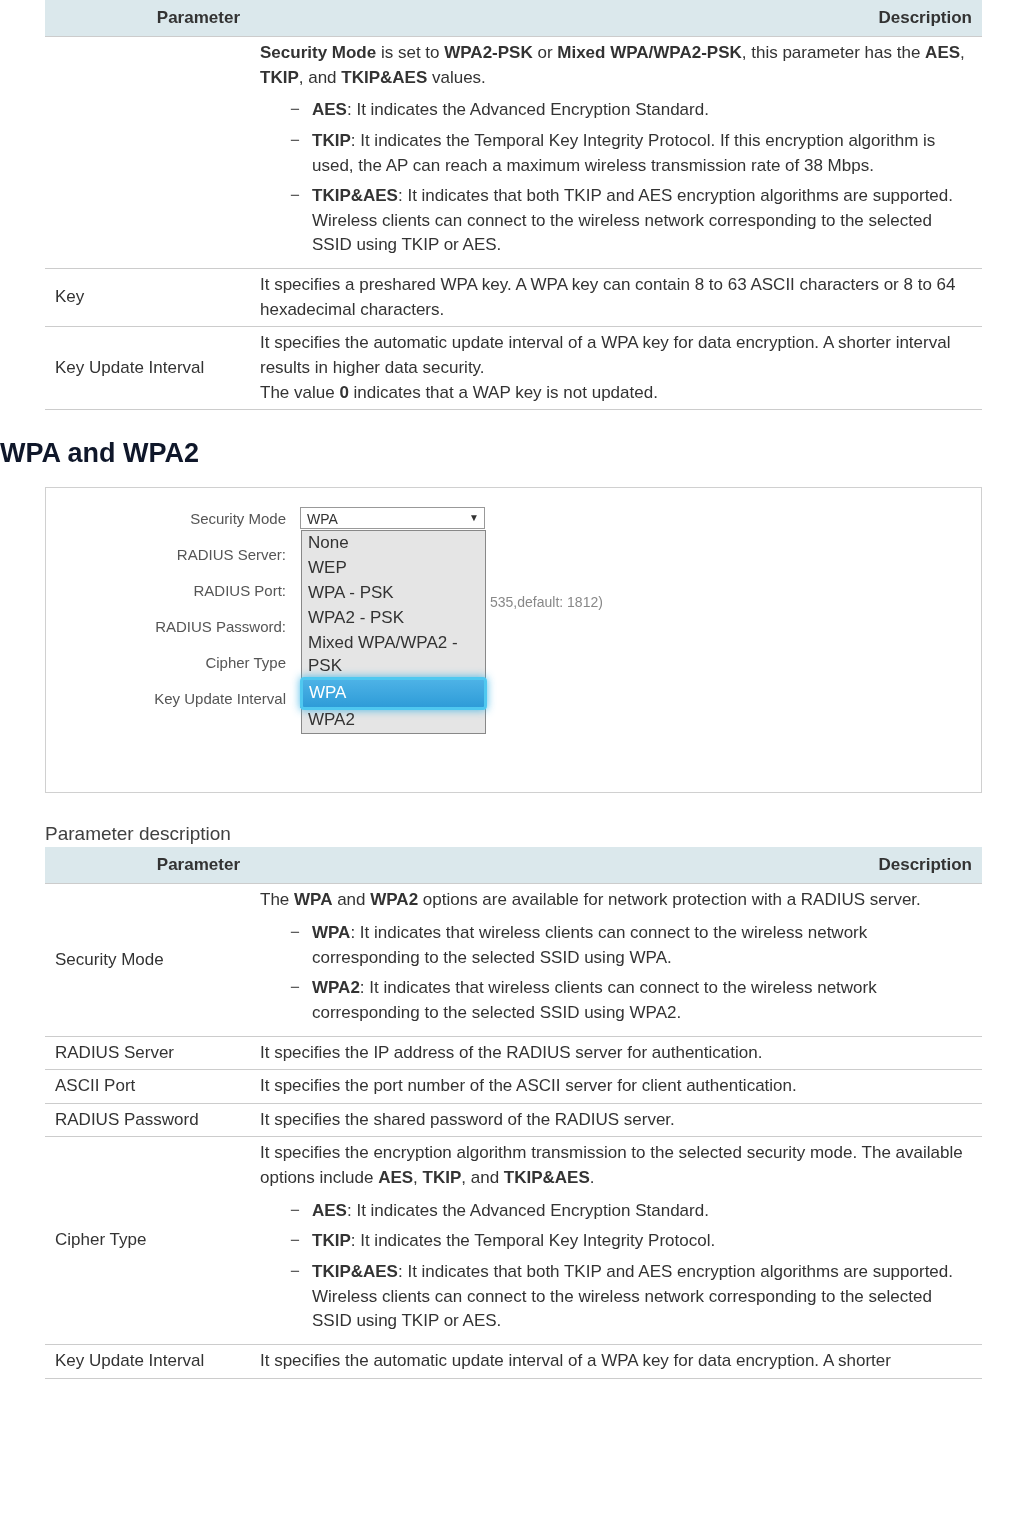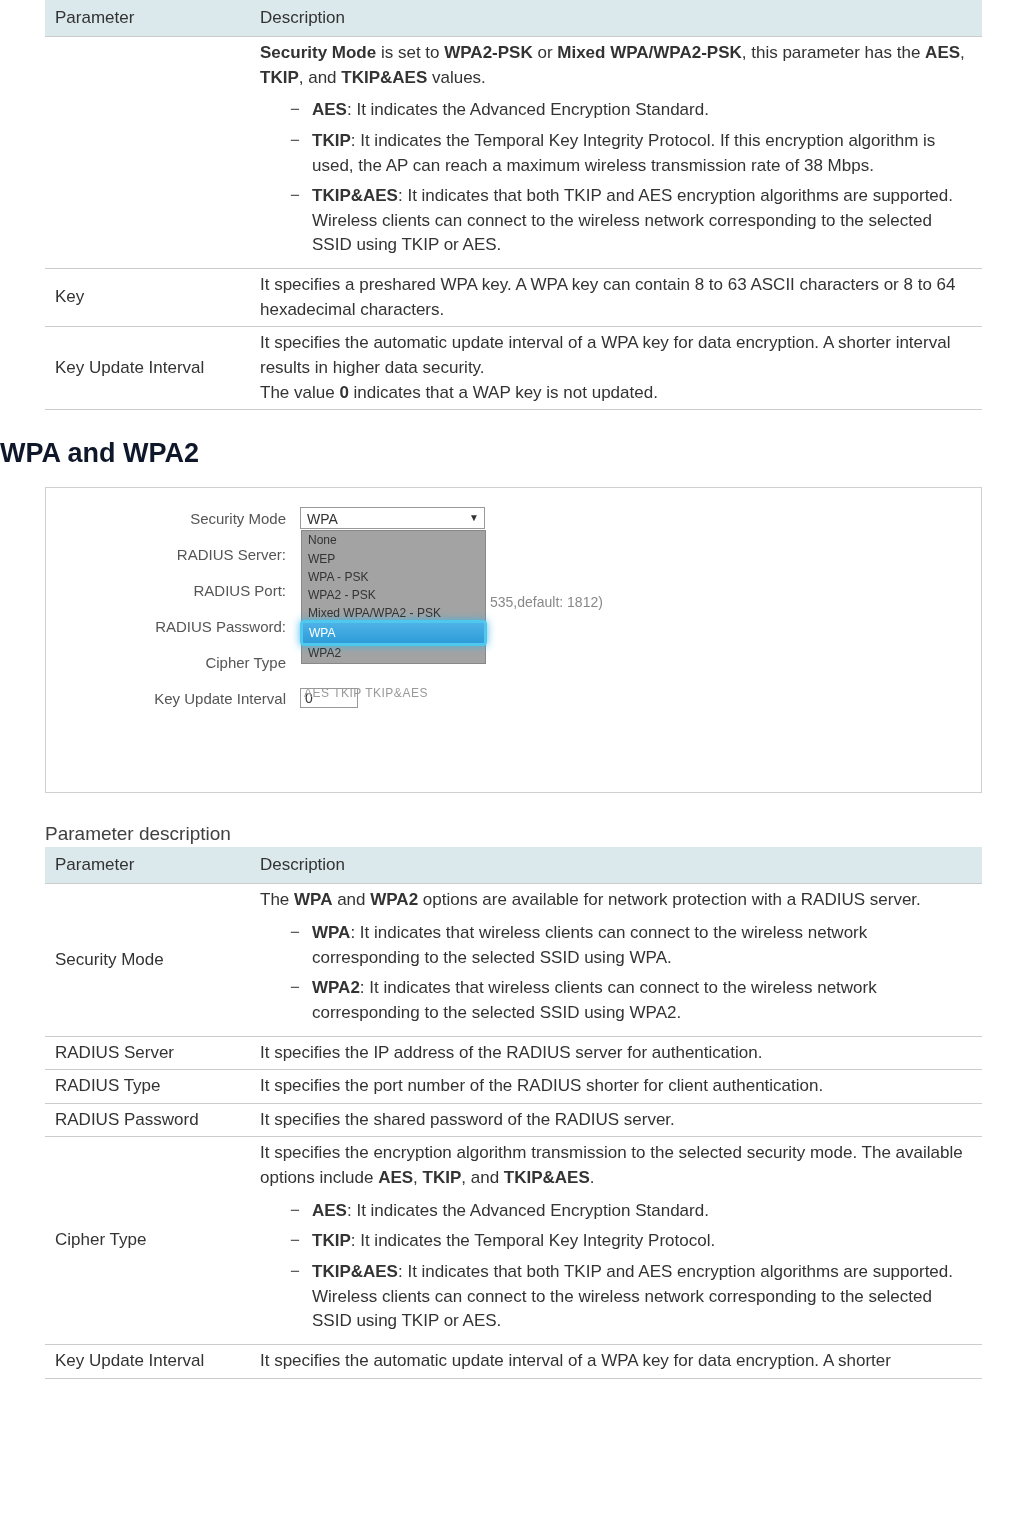--- a/index.html
+++ b/index.html
@@ -24,22 +24,22 @@
     margin-left: -45px;
   }
   table.param-table {
     width: 100%;
     border-collapse: collapse;
     margin-bottom: 0;
   }
   table.param-table thead th {
     background: #dbe8ec;
     color: #333;
-    font-weight: normal;
-    text-align: left;
+    font-weight: bold;
+    text-align: right;
     padding: 8px 10px;
     font-size: 17px;
     border-bottom: 1px solid #ccc;
     margin-top: 16px;
   }
   table.param-table td {
     padding: 4px 10px;
     vertical-align: middle;
     border-bottom: 1px solid #ccc;
     font-size: 17px;
@@ -121,23 +121,23 @@
     text-align: center;
     line-height: 14px;
     color: #333;
   }
   .dropdown-panel {
     position: absolute;
     left: 255px;
     top: 42px;
     width: 183px;
     border: 1px solid #888;
-    background: #a3a3a3;
+    background: #e5e5e5;
     z-index: 5;
-    font-size: 12px;
+    font-size: 17px;
   }
   .dropdown-panel .opt {
     padding: 1px 6px;
     color: #333;
     line-height: 1.35;
   }
   .dropdown-panel .opt.highlight-wrap {
     padding: 0;
   }
   .opt-highlight {
@@ -281,22 +281,22 @@
             <li><b>WPA</b><span>: It indicates that wireless clients can connect to the wireless network corresponding to the selected SSID using WPA.</span></li>
             <li><b>WPA2</b><span>: It indicates that wireless clients can connect to the wireless network corresponding to the selected SSID using WPA2.</span></li>
           </ul>
         </td>
       </tr>
       <tr>
         <td class="param-name">RADIUS Server</td>
         <td>It specifies the IP address of the RADIUS server for authentication.</td>
       </tr>
       <tr>
-        <td class="param-name">RADIUS Type</td>
-        <td>It specifies the port number of the RADIUS shorter for client authentication.</td>
+        <td class="param-name">ASCII Port</td>
+        <td>It specifies the port number of the ASCII server for client authentication.</td>
       </tr>
       <tr>
         <td class="param-name">RADIUS Password</td>
         <td>It specifies the shared password of the RADIUS server.</td>
       </tr>
       <tr>
         <td class="param-name">Cipher Type</td>
         <td>
           <span>
             <span>It specifies the encryption algorithm transmission to the selected security mode. The available options include </span><b>AES</b><span>, </span><b>TKIP</b><span>, and </span><b>TKIP&amp;AES</b><span>.</span>

